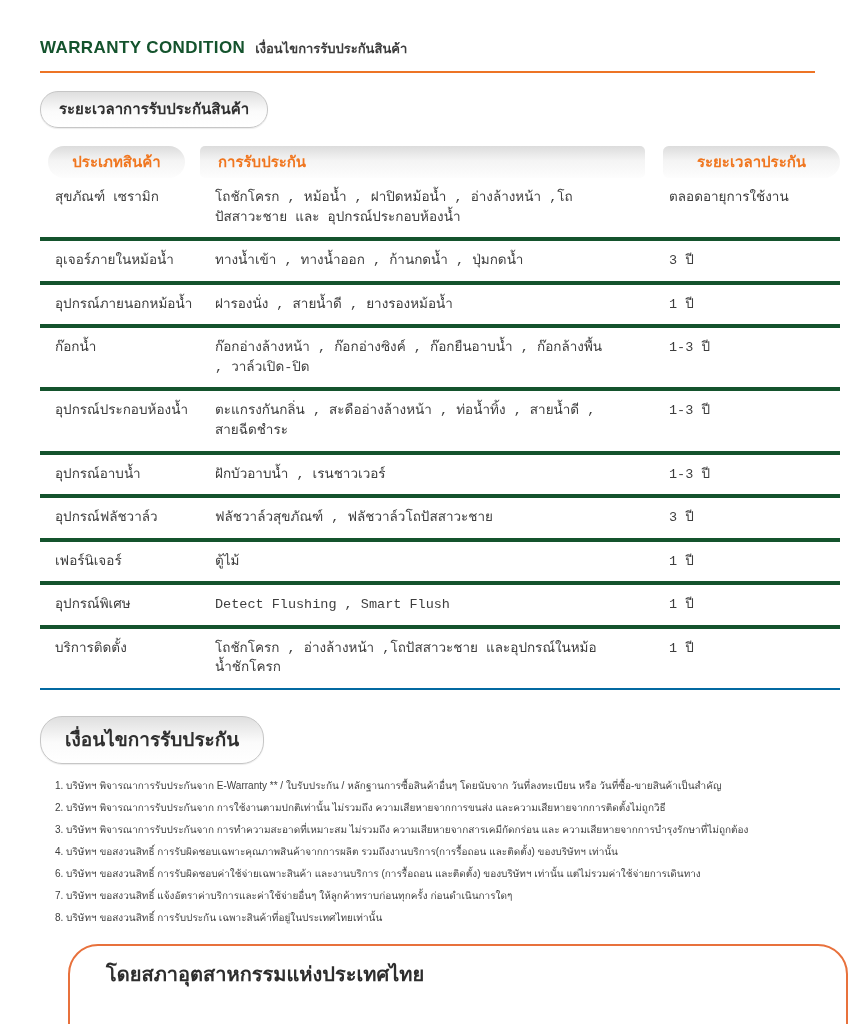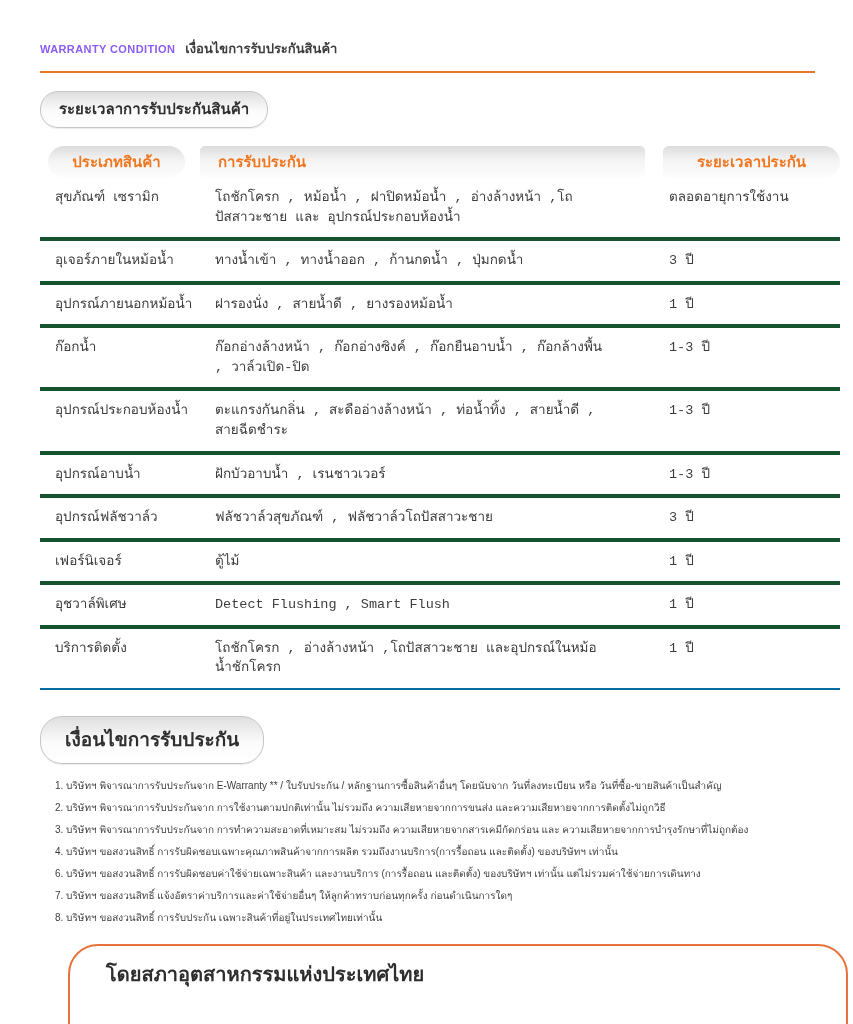--- a/index.html
+++ b/index.html
@@ -3,21 +3,21 @@
 <meta charset="utf-8">
 <style>
   * { margin:0; padding:0; box-sizing:border-box; }
   html,body { background:#ffffff; }
   body { font-family:"Liberation Sans","DejaVu Sans",sans-serif; color:#3e3e3e; }
   .page { position:relative; width:853px; height:1024px; background:#fff; overflow:hidden; }
 
   
   .header { padding:38px 38px 0 40px; }
   .title-line { display:flex; align-items:baseline; gap:10px; }
-  .title-en { color:#8b5cf6; font-size:11px; font-weight:bold; letter-spacing:.4px; }
+  .title-en { color:#14532d; font-size:17px; font-weight:bold; letter-spacing:.4px; }
   .title-th { color:#3c3c3c; font-size:13px; font-weight:bold; }
   .title-rule { margin-top:12px; height:0; border-top:2px solid #ed7425; }
 
   
   .pill { display:inline-block; background:linear-gradient(180deg,#dfdfdf 0%,#fbfbfb 55%,#ffffff 100%);
           border:1px solid #c6c6c6; border-radius:18px; color:#2f2f2f; font-weight:bold;
           box-shadow:0 1px 1px rgba(0,0,0,.08); }
   .pill-small { font-size:15px; padding:5px 18px 6px; margin:18px 0 0 40px; }
   .pill-large { font-size:19px; padding:7px 24px 9px; margin:26px 0 0 40px; border-radius:22px; }
 
@@ -103,21 +103,21 @@
       <div class="td td-cat">อุปกรณ์ฟลัชวาล์ว</div>
       <div class="td td-cov">ฟลัชวาล์วสุขภัณฑ์ , ฟลัชวาล์วโถปัสสาวะชาย</div>
       <div class="td td-per">3 ปี</div>
     </div>
     <div class="trow">
       <div class="td td-cat">เฟอร์นิเจอร์</div>
       <div class="td td-cov">ตู้ไม้</div>
       <div class="td td-per">1 ปี</div>
     </div>
     <div class="trow">
-      <div class="td td-cat">อุชวาล์พิเศษ</div>
+      <div class="td td-cat">อุปกรณ์พิเศษ</div>
       <div class="td td-cov">Detect Flushing , Smart Flush</div>
       <div class="td td-per">1 ปี</div>
     </div>
     <div class="trow">
       <div class="td td-cat">บริการติดตั้ง</div>
       <div class="td td-cov">โถชักโครก , อ่างล้างหน้า ,โถปัสสาวะชาย และอุปกรณ์ในหม้อน้ำชักโครก</div>
       <div class="td td-per">1 ปี</div>
     </div>
   </div>
 

